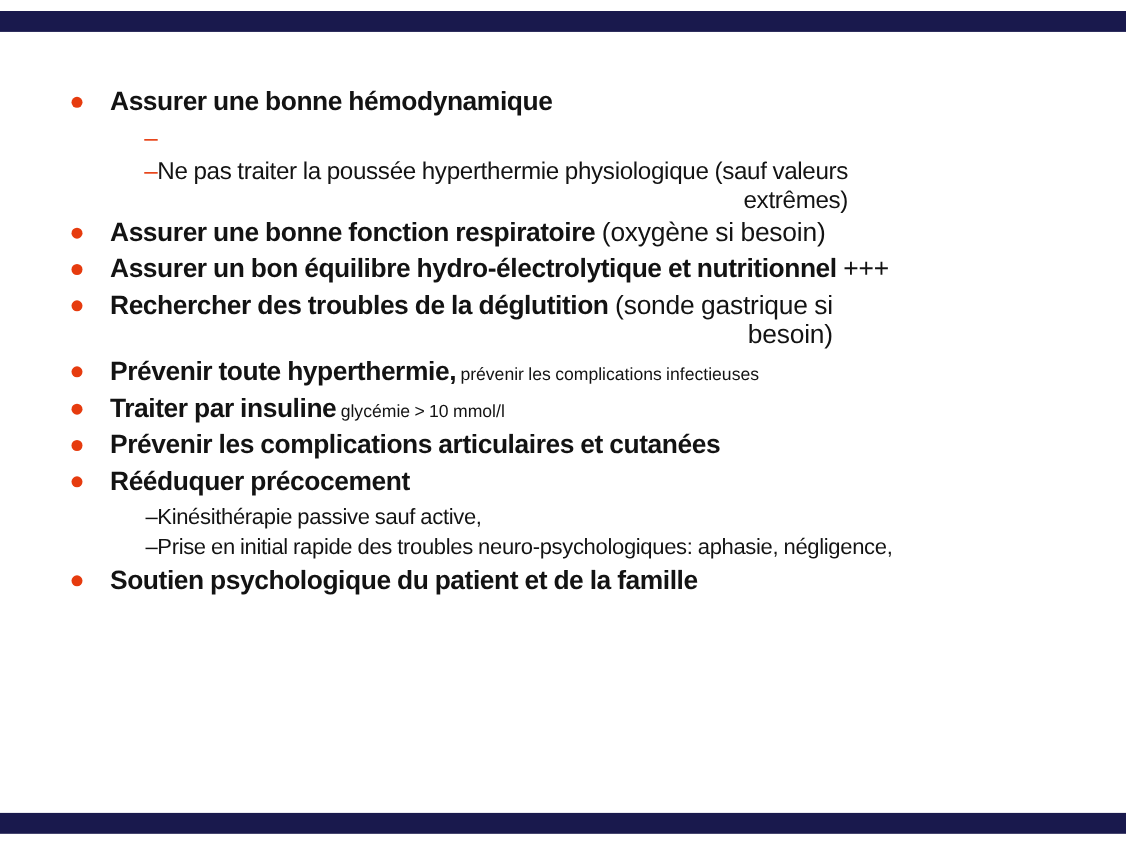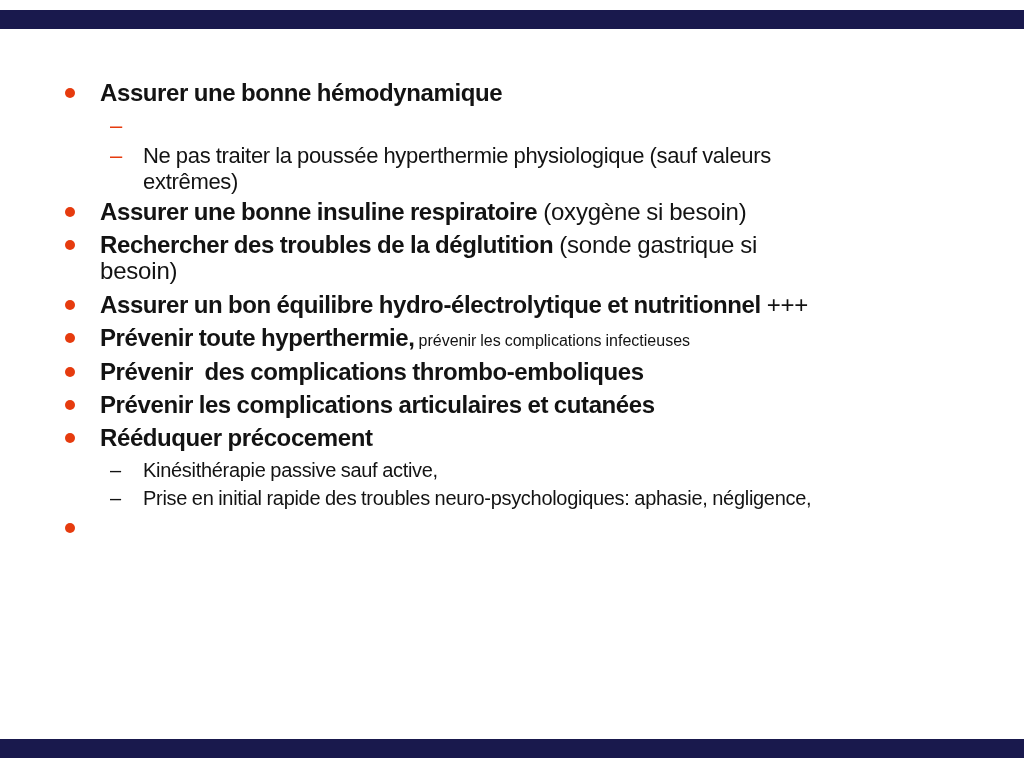--- a/index.html
+++ b/index.html
@@ -24,20 +24,21 @@
     background: var(--bar, #19194d);
   }
   .deco-bar.top { top: 10px; }
   .deco-bar.bottom { bottom: 10px; }
 
   .content {
     position: absolute;
     left: 65px;
     top: 80px;
     width: 900px;
+    text-align: right;
   }
 
   
   .item-l1 {
     display: flex;
     align-items: flex-start;
     margin-bottom: 7px;
   }
   .bullet-col {
     flex: none;
@@ -114,46 +115,46 @@
       </div>
       <div class="item-l2">
         <span class="dash-col l2-txt dash-accent">–</span>
         <span class="txt l2-txt">Ne pas traiter la poussée hyperthermie physiologique (sauf valeurs
 extrêmes)</span>
       </div>
       <div class="item-l1">
         <span class="bullet-col">
           <span class="bullet-dot"></span>
         </span>
-        <span class="txt l1-txt"><span>Assurer une bonne insuline respiratoire</span><span class="rest-large"> (oxygène si besoin)</span></span>
+        <span class="txt l1-txt"><span>Assurer une bonne fonction respiratoire</span><span class="rest-large"> (oxygène si besoin)</span></span>
+      </div>
+      <div class="item-l1">
+        <span class="bullet-col">
+          <span class="bullet-dot"></span>
+        </span>
+        <span class="txt l1-txt"><span>Assurer un bon équilibre hydro-électrolytique et nutritionnel</span><span class="rest-large"> +++</span></span>
       </div>
       <div class="item-l1">
         <span class="bullet-col">
           <span class="bullet-dot"></span>
         </span>
         <span class="txt l1-txt"><span>Rechercher des troubles de la déglutition</span><span class="rest-large"> (sonde gastrique si
 besoin)</span></span>
       </div>
       <div class="item-l1">
         <span class="bullet-col">
           <span class="bullet-dot"></span>
         </span>
-        <span class="txt l1-txt"><span>Assurer un bon équilibre hydro-électrolytique et nutritionnel</span><span class="rest-large"> +++</span></span>
-      </div>
-      <div class="item-l1">
-        <span class="bullet-col">
-          <span class="bullet-dot"></span>
-        </span>
         <span class="txt l1-txt"><span>Prévenir toute hyperthermie,</span><span class="rest-small"> prévenir les complications infectieuses</span></span>
       </div>
       <div class="item-l1">
         <span class="bullet-col">
           <span class="bullet-dot"></span>
         </span>
-        <span class="txt l1-txt"><span>Prévenir  des complications thrombo-emboliques</span></span>
+        <span class="txt l1-txt"><span>Traiter par insuline</span><span class="rest-small"> glycémie &gt; 10 mmol/l</span></span>
       </div>
       <div class="item-l1">
         <span class="bullet-col">
           <span class="bullet-dot"></span>
         </span>
         <span class="txt l1-txt"><span>Prévenir les complications articulaires et cutanées</span></span>
       </div>
       <div class="item-l1">
         <span class="bullet-col">
           <span class="bullet-dot"></span>
@@ -165,16 +166,17 @@
         <span class="txt l2-txt">Kinésithérapie passive sauf active,</span>
       </div>
       <div class="item-l2 small">
         <span class="dash-col l2-txt dash-dark">–</span>
         <span class="txt l2-txt">Prise en initial rapide des troubles neuro-psychologiques: aphasie, négligence,</span>
       </div>
       <div class="item-l1">
         <span class="bullet-col">
           <span class="bullet-dot"></span>
         </span>
+        <span class="txt l1-txt"><span>Soutien psychologique du patient et de la famille</span></span>
       </div>
     </div>
   <div class="deco-bar bottom"></div>
 </div>
 
 </body></html>

